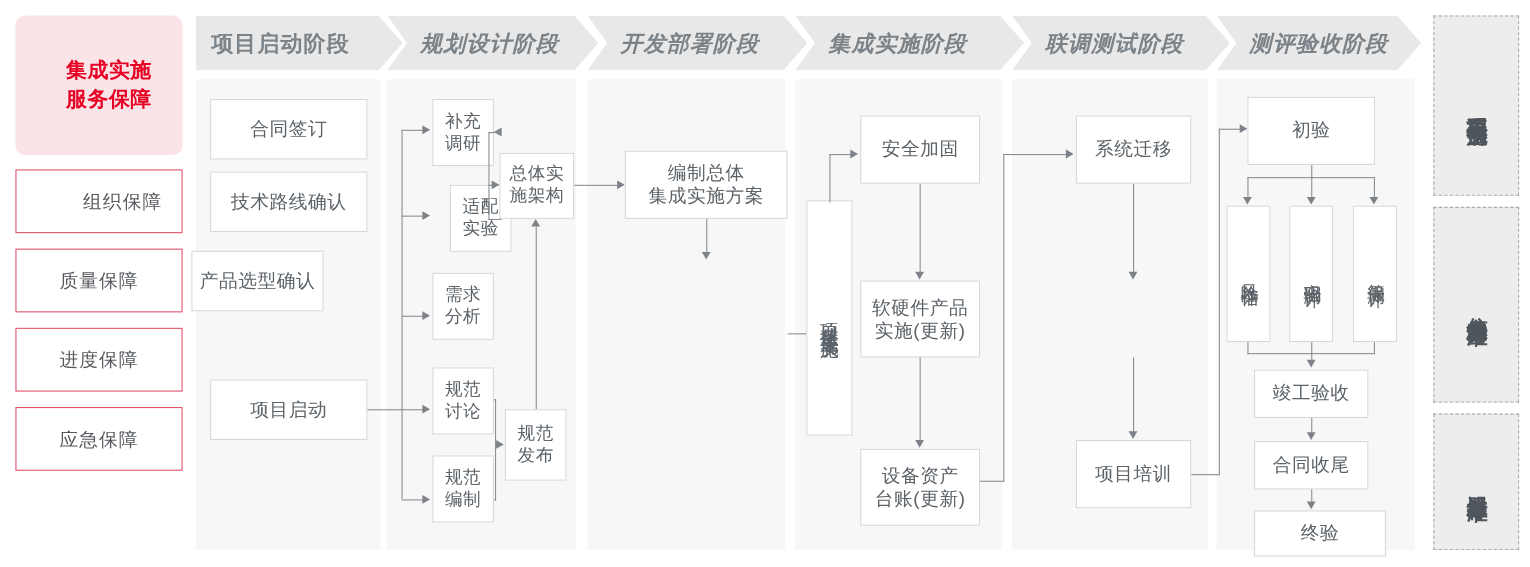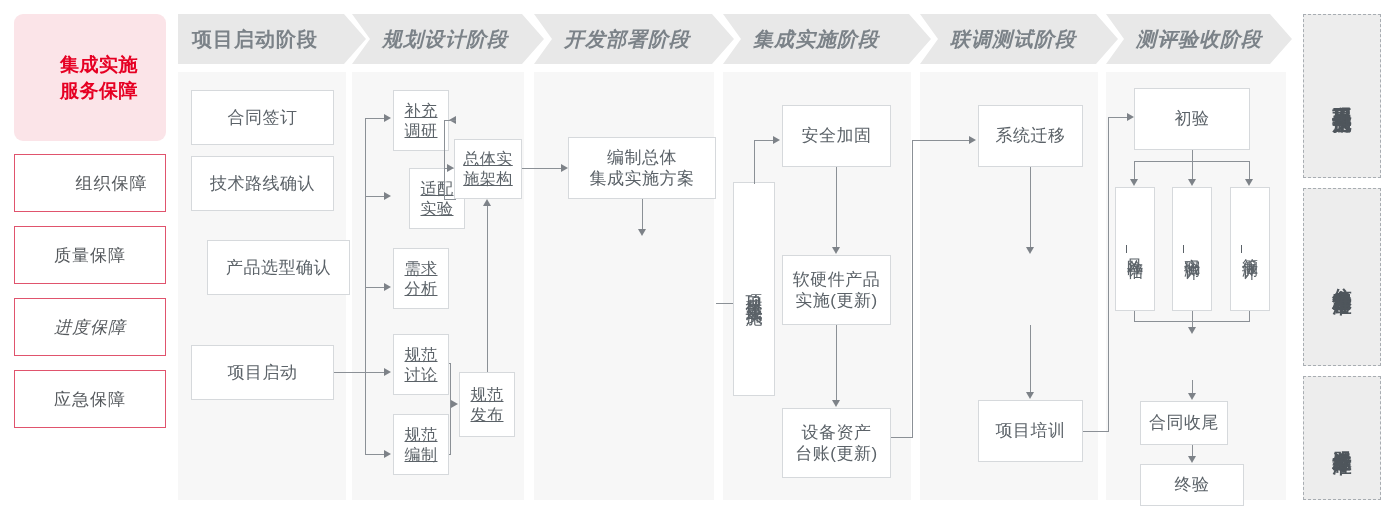--- a/index.html
+++ b/index.html
@@ -52,21 +52,21 @@
     font-style:italic;
   }
 
   
   .node{
     background:#ffffff;border:1px solid #d6d9dc;
     display:flex;align-items:center;justify-content:center;
     text-align:center;line-height:1.25;
     font-size:17px;color:#5b6268;letter-spacing:.5px;
   }
-  .node.small{font-size:16px;text-decoration:underline;}
+  .node.small{font-size:16px;}
   .node.vert{
     writing-mode:vertical-rl;
     text-orientation:upright;
     letter-spacing:2px;
     line-height:1;
   }
 
   
   .wire{background:#8b9096;}
   .h{height:1.4px;}
@@ -106,21 +106,21 @@
       <div>服务保障</div>
     </div>
   </div>
 
   <div class="abs rail-box" style="top:154px;height:58px;padding-left:43px;">
     <span>组织保障</span>
     </div>
   <div class="abs rail-box" style="top:226px;height:58px;">
     <span>质量保障</span>
     </div>
-  <div class="abs rail-box" style="top:298px;height:58px;font-style:italic;">
+  <div class="abs rail-box" style="top:298px;height:58px;">
     <span>进度保障</span>
     </div>
   <div class="abs rail-box" style="top:370px;height:58px;">
     <span>应急保障</span>
     </div>
 
   <div class="abs col-body" style="left:178px;top:72px;width:168px;height:428px;"></div>
   <div class="abs col-body" style="left:352px;top:72px;width:172px;height:428px;"></div>
   <div class="abs col-body" style="left:534px;top:72px;width:180px;height:428px;"></div>
   <div class="abs col-body" style="left:723px;top:72px;width:188px;height:428px;"></div>
@@ -145,21 +145,21 @@
   <div class="abs phase-head notched" style="left:1106px;top:14px;width:186px;height:50px;">
     <span>测评验收阶段</span>
     </div>
 
   <div class="abs node" style="left:191px;top:90px;width:143px;height:55px;">
     <span>合同签订</span>
     </div>
   <div class="abs node" style="left:191px;top:156px;width:143px;height:55px;">
     <span>技术路线确认</span>
     </div>
-  <div class="abs node" style="left:207px;top:228px;width:143px;height:55px;margin-top:12px;">
+  <div class="abs node" style="left:174px;top:228px;width:120px;height:55px;">
     <span>产品选型确认</span>
     </div>
   <div class="abs node" style="left:191px;top:345px;width:143px;height:55px;">
     <span>项目启动</span>
     </div>
 
   <div class="abs wire h" style="left:334px;top:372px;width:32px;"></div>
   <div class="abs wire v" style="left:365px;top:118px;height:336px;"></div>
   <div class="abs wire h" style="left:365px;top:118px;width:20px;"></div>
   <div class="abs arrow ar-right" style="left:384px;top:114px;"></div>
@@ -301,28 +301,31 @@
   <div class="abs node vert small" style="left:1230px;top:187px;width:40px;height:124px;">
     <span>等保测评</span>
     </div>
 
   <div class="abs wire v" style="left:1134px;top:311px;height:11px;"></div>
   <div class="abs wire v" style="left:1249px;top:311px;height:11px;"></div>
   <div class="abs wire h" style="left:1134px;top:321px;width:116px;"></div>
   <div class="abs wire v" style="left:1192px;top:311px;height:18px;"></div>
   <div class="abs arrow ar-down" style="left:1188px;top:327px;"></div>
 
+  <div class="abs node" style="left:1140px;top:336px;width:104px;height:44px;">
+    <span>竣工验收</span>
+    </div>
   <div class="abs wire v" style="left:1192px;top:380px;height:15px;"></div>
   <div class="abs arrow ar-down" style="left:1188px;top:393px;"></div>
-  <div class="abs node" style="left:1140px;top:401px;width:88px;height:44px;">
+  <div class="abs node" style="left:1140px;top:401px;width:104px;height:44px;">
     <span>合同收尾</span>
     </div>
   <div class="abs wire v" style="left:1192px;top:445px;height:13px;"></div>
   <div class="abs arrow ar-down" style="left:1188px;top:456px;"></div>
-  <div class="abs node" style="left:1140px;top:464px;width:104px;height:42px;">
+  <div class="abs node" style="left:1140px;top:464px;width:120px;height:42px;">
     <span>终验</span>
     </div>
 
   <div class="abs std-box" style="top:14px;height:164px;">
     <span class="std-text">工程项目实施指引</span>
   </div>
   <div class="abs std-box" style="top:188px;height:178px;">
     <span class="std-text">信息安全保密标准</span>
   </div>
   <div class="abs std-box" style="top:376px;height:124px;">

